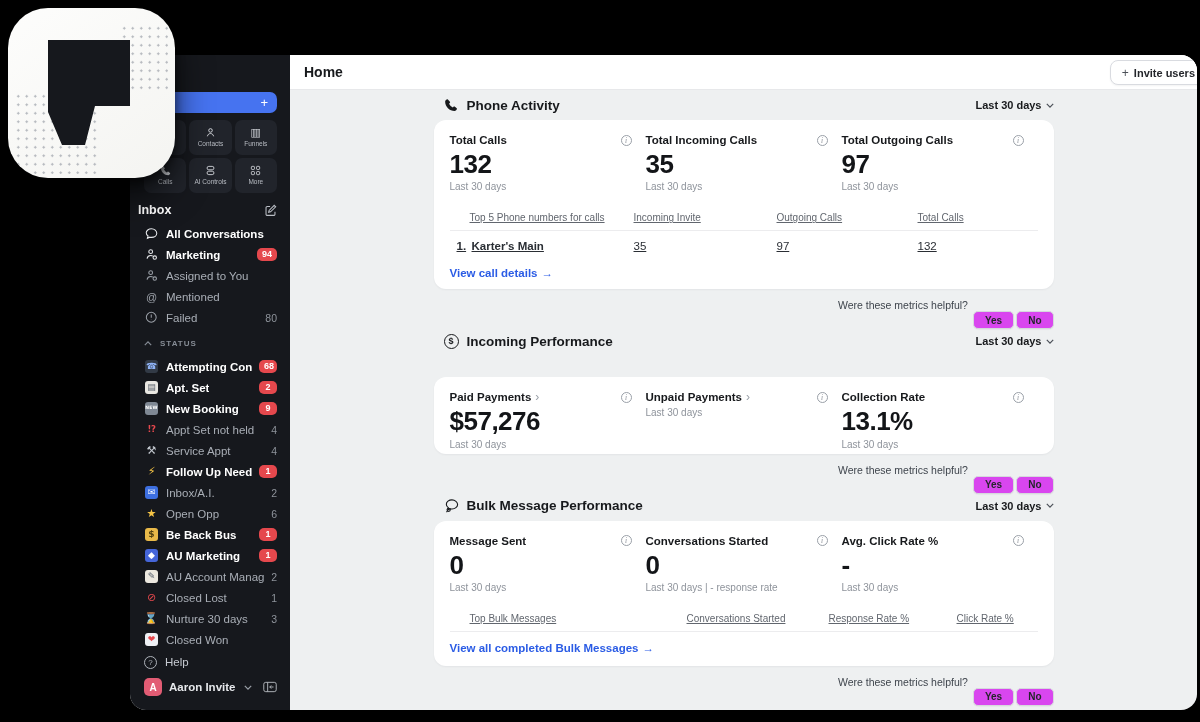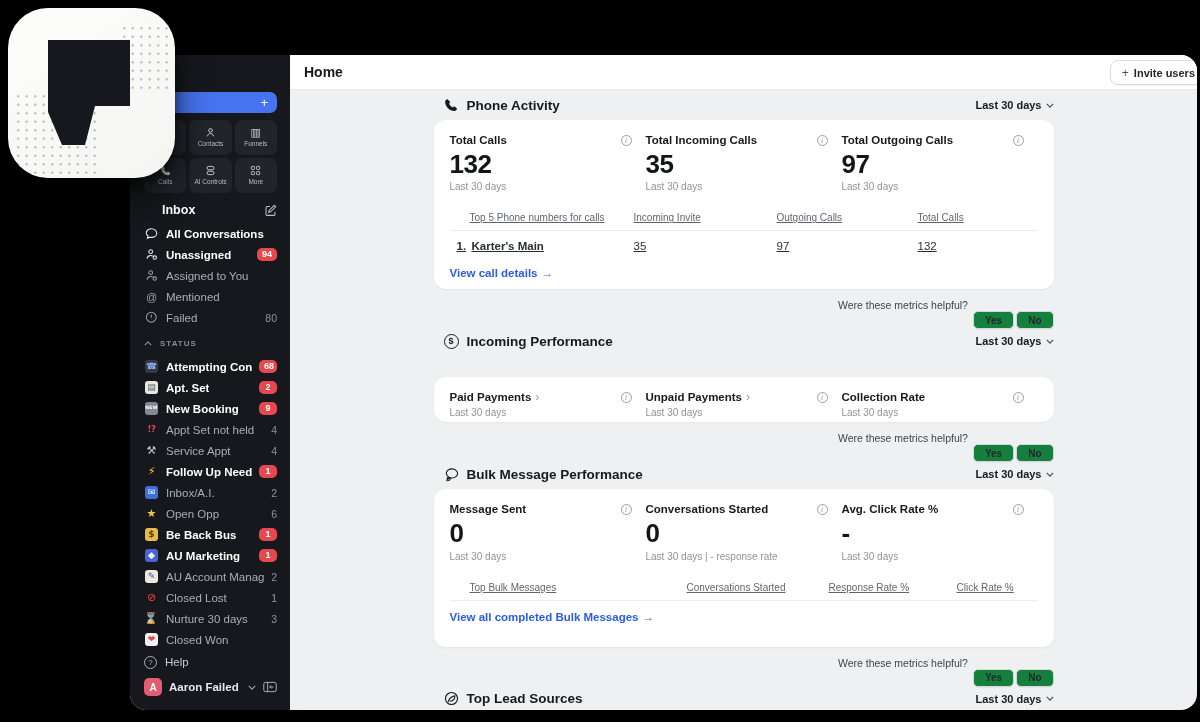--- a/index.html
+++ b/index.html
@@ -16,21 +16,21 @@
   .side-pad{padding:37px 13px 0 14px;}
   .primary-btn{height:21px;border-radius:7px;background:#4673f0;display:flex;align-items:center;
                justify-content:flex-end;padding:0 9px;color:#fff;font-size:13px;line-height:1;cursor:pointer;}
   .tile-grid{margin-top:7px;display:grid;grid-template-columns:repeat(3,1fr);gap:3px;}
   .tile{background:#21242b;border-radius:7px;height:35px;display:flex;flex-direction:column;
         align-items:center;justify-content:center;gap:3px;color:#d6d9de;cursor:pointer;}
   .tile-label{font-size:6.5px;color:#b8bcc3;line-height:1;}
   .tile .tic{height:11px;display:flex;align-items:center;justify-content:center;}
   .tile .tchar{font-size:11px;line-height:1;font-family:"DejaVu Sans",sans-serif;}
   .inbox-row{margin-top:10px;height:14px;display:flex;align-items:center;justify-content:space-between;
-             padding:0 13px 0 32px;}
+             padding:0 13px 0 8px;}
   .inbox-title{font-size:12.5px;font-weight:700;color:#fff;}
   .nav{margin-top:6px;}
   .nav-item{height:21px;display:flex;align-items:center;gap:7px;padding:0 13px 0 14px;
             font-size:11.5px;color:#a9aeb6;cursor:pointer;white-space:nowrap;}
   .nav-item .ic{width:15px;flex:none;display:flex;justify-content:center;align-items:center;color:#9ba0a8;}
   .nav-item .lbl{overflow:hidden;text-overflow:clip;}
   .nav-item.strong{color:#fff;font-weight:700;}
   .nav-item.strong .ic{color:#e8eaed;}
   .badge{margin-left:auto;background:#e5484d;color:#fff;font-size:9px;font-weight:700;
          border-radius:5px;padding:2px 5px;min-width:8px;text-align:center;line-height:1;}
@@ -91,21 +91,21 @@
   .bulk-cols{grid-template-columns:237px 142px 128px 1fr;}
   .t-headrow{font-size:10px;color:#61666e;padding-bottom:7px;border-bottom:1px solid #ececee;}
   .t-headrow .hc1{padding-left:20px;}
   .t-row{height:30px;font-size:11.5px;color:#2a2e34;}
   .name-cell{display:flex;align-items:center;padding-left:7px;font-weight:700;}
   .rank{width:15px;}
   .link{display:inline-flex;align-items:center;gap:4px;font-size:11.5px;font-weight:700;color:#2b5ce5;
         margin-top:6px;cursor:pointer;}
   .feedback{display:flex;justify-content:flex-end;align-items:center;gap:2px;margin-top:8px;height:16px;}
   .fb-q{font-size:10.5px;color:#3f454d;margin-right:3px;}
-  .fb-btn{height:16px;padding:0 11px;background:#15803d;border:1px solid #d6d8dd;border-radius:5px;
+  .fb-btn{height:16px;padding:0 11px;background:#d946ef;border:1px solid #d6d8dd;border-radius:5px;
           font-size:10px;font-weight:600;color:#24262b;display:flex;align-items:center;
           box-shadow:0 1px 1px rgba(0,0,0,.04);cursor:pointer;margin-top:30px;}
 
   
   .logo{position:absolute;left:8px;top:8px;width:167px;height:170px;border-radius:40px;
         background:linear-gradient(145deg,#fdfdfc 0%,#f4f4f1 100%);overflow:hidden;
         box-shadow:0 18px 35px rgba(0,0,0,.65), 0 4px 10px rgba(0,0,0,.5);}
   .dots{position:absolute;background-image:radial-gradient(circle,#a7abb2 1.05px,transparent 1.3px);
         background-size:8.5px 8.5px;opacity:.85;}
   .dots-tr{left:112px;top:16px;width:48px;height:70px;}
@@ -191,21 +191,21 @@
         <span class="lbl">All Conversations</span>
       </div>
       <div class="nav-item strong">
         <span class="ic">
           <svg width="13" height="13" viewBox="0 0 16 16" fill="none" stroke="currentColor" stroke-width="1.3">
               <circle cx="7" cy="4.5" r="2.3"></circle>
               <path d="M2.5 13c.5-2.4 2-3.7 4.5-3.7 1 0 1.9.2 2.6.7"></path>
               <circle cx="12" cy="11.8" r="2.1"></circle>
             </svg>
         </span>
-        <span class="lbl">Unassigned</span>
+        <span class="lbl">Marketing</span>
         <span class="badge">94</span>
       </div>
       <div class="nav-item">
         <span class="ic">
           <svg width="13" height="13" viewBox="0 0 16 16" fill="none" stroke="currentColor" stroke-width="1.3">
               <circle cx="7" cy="4.5" r="2.3"></circle>
               <path d="M2.5 13c.5-2.4 2-3.7 4.5-3.7 1 0 1.9.2 2.6.7"></path>
               <circle cx="12" cy="11.8" r="2.1"></circle>
             </svg>
         </span>
@@ -365,21 +365,21 @@
         </div>
       </div>
 
     <div class="side-bottom">
       <div class="help-row">
         <span class="qcircle">?</span>
         <span>Help</span>
       </div>
       <div class="user-row">
         <span class="avatar">A</span>
-        <span class="user-name">Aaron Failed</span>
+        <span class="user-name">Aaron Invite</span>
         <span style="color:#9ba0a8;margin-left:2px;">
           <svg width="8" height="5" viewBox="0 0 10 6" fill="none" stroke="currentColor" stroke-width="1.5">
               <path d="M1 1l4 4 4-4"></path>
             </svg>
         </span>
         <span class="collapse-ic">
           <svg width="14" height="12" viewBox="0 0 18 14" fill="none" stroke="currentColor" stroke-width="1.2">
               <rect x="1" y="1" width="16" height="12" rx="2.5"></rect>
               <path d="M6 1v12"></path>
               <path d="M13.5 7H8.8M10.6 5l-2 2 2 2"></path>
@@ -491,38 +491,40 @@
         </div>
         <div class="card" style="padding-bottom:4px;margin-top:28px;">
           <div class="metrics">
 
               <div class="metric">
                 <div class="metric-top">
                   <span class="metric-label">Paid Payments</span>
                   <span class="metric-chev">›</span>
                   <span class="info">i</span>
                 </div>
+                <div class="metric-value">$57,276</div>
                 <div class="metric-sub">Last 30 days</div>
               </div>
 
               <div class="metric">
                 <div class="metric-top">
                   <span class="metric-label">Unpaid Payments</span>
                   <span class="metric-chev">›</span>
                   <span class="info">i</span>
                 </div>
                 <div class="metric-sub">Last 30 days</div>
               </div>
 
               <div class="metric">
                 <div class="metric-top">
                   <span class="metric-label">Collection Rate</span>
 
                   <span class="info">i</span>
                 </div>
+                <div class="metric-value">13.1%</div>
                 <div class="metric-sub">Last 30 days</div>
               </div>
             </div>
         </div>
         <div class="feedback">
           <span class="fb-q">Were these metrics helpful?</span>
           <span class="fb-btn">Yes</span>
           <span class="fb-btn">No</span>
         </div>
 
@@ -575,21 +577,21 @@
               </div>
             </div>
           <div class="tablewrap">
             <div class="t-grid bulk-cols t-headrow">
               <span class="hc1">Top Bulk Messages</span>
               <span>Conversations Started</span>
               <span>Response Rate %</span>
               <span>Click Rate %</span>
             </div>
           </div>
-          <div class="link" style="margin-top:10px;margin-bottom:16px;">
+          <div class="link" style="margin-top:10px;margin-bottom:4px;">
             <span>View all completed Bulk Messages</span>
               <span>→</span>
           </div>
         </div>
         <div class="feedback">
           <span class="fb-q">Were these metrics helpful?</span>
           <span class="fb-btn">Yes</span>
           <span class="fb-btn">No</span>
         </div>
 

